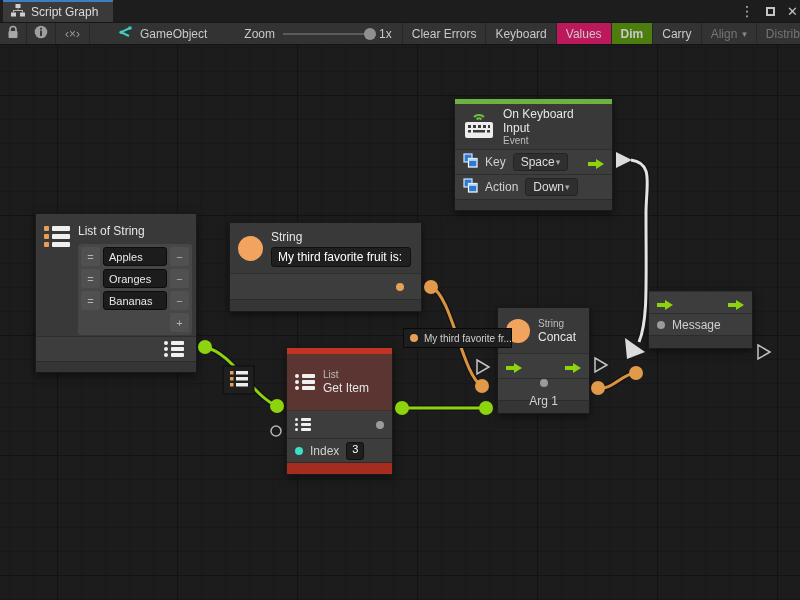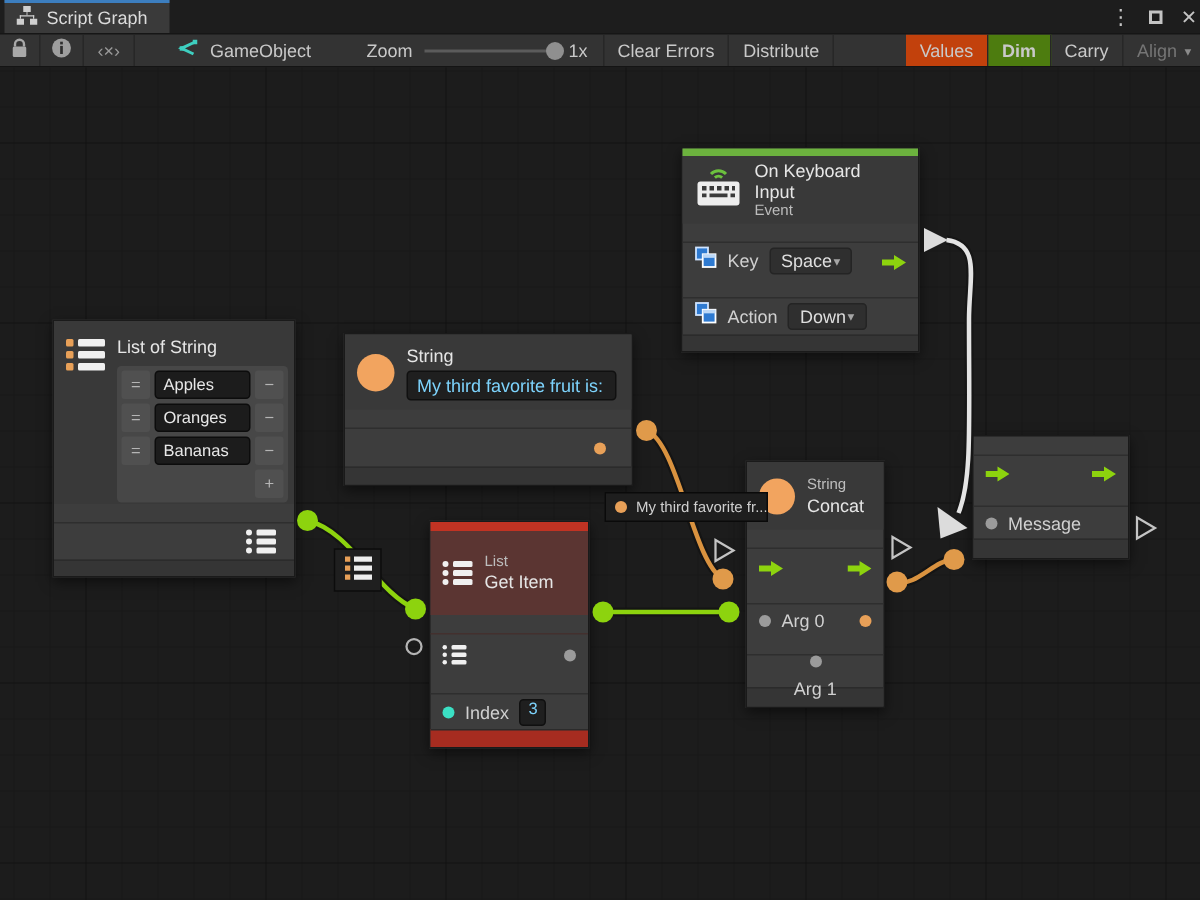--- a/index.html
+++ b/index.html
@@ -14,21 +14,21 @@
   .winctl { position:absolute; top:0; right:2px; height:22px; display:flex; align-items:center; gap:12px;
     color:#c4c4c4; font-size:13px; }
   .winctl .dots { font-size:14px; }
   .maxbox { display:inline-block; width:9px; height:9px; border:2px solid #c4c4c4; }
 
   .toolbar { position:absolute; left:0; top:22px; width:800px; height:23px; background:#333333;
     border-top:1px solid #161616; border-bottom:1px solid #141414;
     display:flex; align-items:stretch; font-size:12px; color:#c9c9c9; overflow:hidden; }
   .tbtn { display:flex; align-items:center; padding:0 9px; border-right:1px solid #272727; white-space:nowrap; }
   .tbtn.icon { padding:0 7px; }
-  .tbtn.pressed  { background:#c2410c;margin-left:48px; }
+  .tbtn.pressed  { background:#be185d; }
   .tbtn.pressed2 { background:#4d7c0f;font-weight:bold; }
   .tbtn.disabled { color:#757575; }
   .tbtn .caret { font-size:9px; margin-left:5px; color:#8b8b8b; }
   .zoomgrp { display:flex; align-items:center; gap:8px; padding:0 10px; }
   .zoomtrack { width:88px; height:2px; background:#5b5b5b; position:relative; }
   .zoomhandle { position:absolute; right:-5px; top:-5px; width:12px; height:12px; border-radius:50%; background:#8f8f8f; }
 
   
   .canvas { position:absolute; left:0; top:45px; width:800px; height:555px; background-color:#1c1c1c;
     background-image:
@@ -36,34 +36,34 @@
       linear-gradient(90deg,#131313 1px, transparent 1px),
       linear-gradient(#181818 1px, transparent 1px),
       linear-gradient(90deg,#181818 1px, transparent 1px);
     background-size:120px 120px,120px 120px,24px 24px,24px 24px;
     background-position:0 50px,57px 0,0 2px,9px 0; }
 
   .node { position:absolute; background:#3d3d3d; border:1px solid #1a1a1a; box-shadow:0 3px 8px rgba(0,0,0,.5); }
   .nhead { background:#393939; display:flex; align-items:center; gap:8px; padding:0 10px 0 8px; }
   .ntitle { font-size:12px; color:#e6e6e6; line-height:14px; }
   .nsub   { font-size:10px; color:#bdbdbd; line-height:12px; }
-  .nrow { display:flex; align-items:center; gap:7px; padding:0 8px; border-top:1px solid #2e2e2e;margin-top:12px; }
+  .nrow { display:flex; align-items:center; gap:7px; padding:0 8px; border-top:1px solid #2e2e2e; }
   .nfoot { border-top:1px solid #2b2b2b; background:#353535; }
   .spacer { flex:1; }
 
   .dot { width:9px; height:9px; border-radius:50%; background:#9b9b9b; flex:none; }
   .dot.orange { background:#e8a058; }
   .dot.teal   { background:#3be0c4; }
   .dot.small  { width:8px; height:8px; }
 
   .dropdown { background:#2f2f2f; border:1px solid #242424; border-radius:3px; padding:1px 7px;
     display:flex; align-items:center; gap:1px; font-size:12px; color:#dedede; }
   .dropdown .caret { font-size:9px; color:#a5a5a5; }
 
-  .textbox { background:#1f1f1f; border:1px solid #101010; border-radius:3px; color:#7dd3fc;
+  .textbox { background:#1f1f1f; border:1px solid #101010; border-radius:3px; color:#ffffff;
     font-size:12px; padding:2px 6px; }
 
   
   .listicon { display:flex; flex-direction:column; gap:3px; flex:none; }
   .listicon .r { display:flex; align-items:center; gap:3px; }
   .listicon .d { width:5px; height:5px; border-radius:1px; background:#e8a058; }
   .listicon .b { width:18px; height:5px; border-radius:1px; background:#f0f0f0; }
   .listicon.white .d { background:#f0f0f0; border-radius:50%; }
   .listicon.sm { gap:2px; } .listicon.sm .d{width:4px;height:4px;} .listicon.sm .b{width:13px;height:4px;}
   .listicon.xs { gap:2px; } .listicon.xs .d{width:3px;height:3px;} .listicon.xs .b{width:10px;height:3px;}
@@ -153,21 +153,21 @@
     <span class="zoomtrack">
       <span class="zoomhandle"></span>
     </span>
     <span>1x</span>
   </div>
   <div class="spacer"></div>
   <div class="tbtn" style="border-left:1px solid #272727;">
       <span>Clear Errors</span>
     </div>
   <div class="tbtn">
-      <span>Distribute</span>
+      <span>Keyboard</span>
     </div>
   <div class="tbtn pressed">
       <span>Values</span>
     </div>
   <div class="tbtn pressed2">
       <span>Dim</span>
     </div>
   <div class="tbtn">
       <span>Carry</span>
     </div>
@@ -378,26 +378,20 @@
     </div>
     <div class="nrow" style="height:25px;">
       <span class="farrow"><svg width="16" height="12" viewBox="0 0 16 12">
             <path d="M0 4h8V1l8 5-8 5V8H0z" fill="#8dd30e"></path>
           </svg></span>
       <span class="spacer"></span>
       <span class="farrow"><svg width="16" height="12" viewBox="0 0 16 12">
             <path d="M0 4h8V1l8 5-8 5V8H0z" fill="#8dd30e"></path>
           </svg></span>
     </div>
-    <div class="nrow" style="height:22px;">
-      <span class="dot small"></span>
-      <span style="font-size:12px;">Arg 0</span>
-      <span class="spacer"></span>
-      <span class="dot orange small"></span>
-    </div>
     <div class="nrow" style="height:22px;flex-direction:column;">
       <span class="dot small"></span>
       <span style="font-size:12px;">Arg 1</span>
     </div>
     <div class="nfoot" style="height:13px;"></div>
   </div>
 
   <div class="node" style="left:648px;top:245px;width:105px;">
     <div class="nrow" style="height:22px;">
       <span class="farrow"><svg width="16" height="12" viewBox="0 0 16 12">

